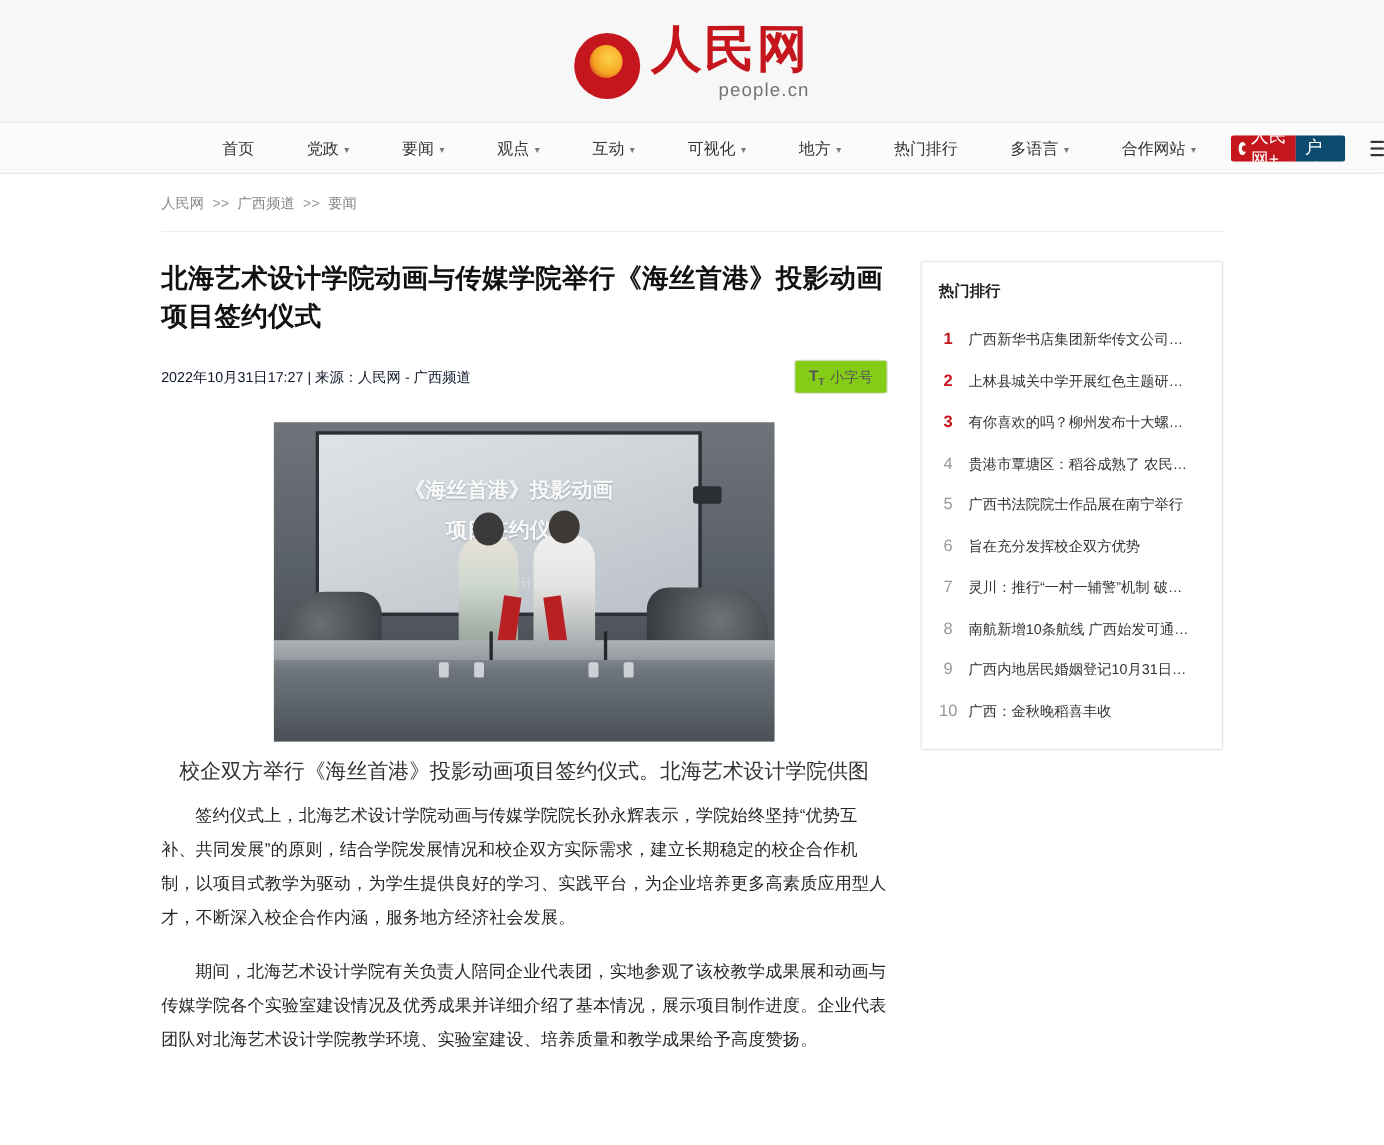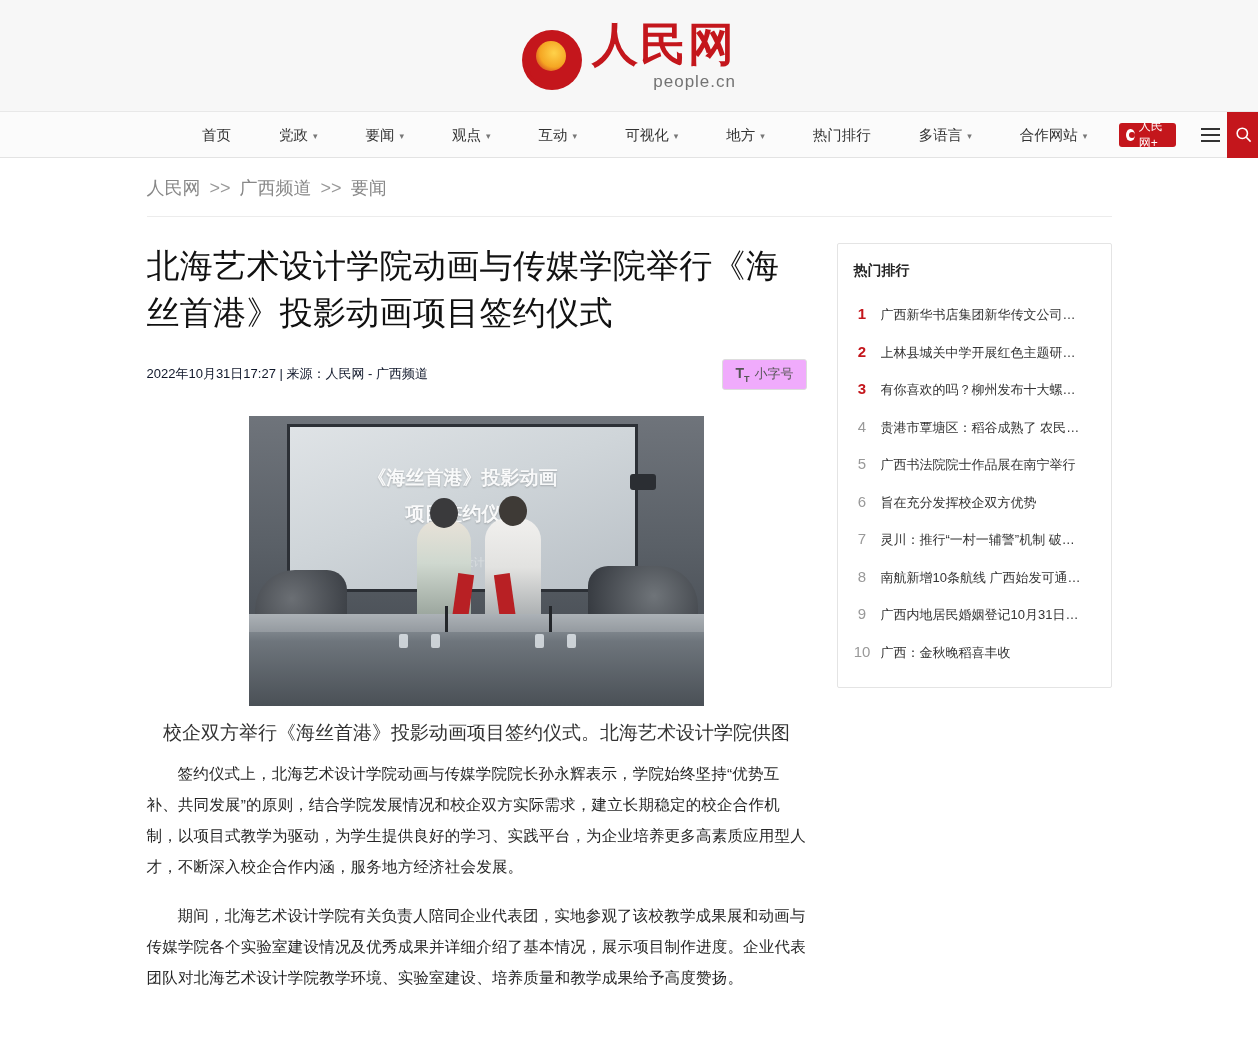--- a/index.html
+++ b/index.html
@@ -93,23 +93,22 @@
     align-items: center;
     margin-left: 16px;
     gap: 0;
   }
   .app-badge {
     display: flex;
     align-items: center;
     height: 24px;
     border-radius: 3px;
     overflow: hidden;
-    font-size: 12px;
+    font-size: 16px;
     margin-right: 18px;
-    flex-direction: column;
   }
   .app-badge .left {
     background: #c4161c;
     color: #fff;
     padding: 0 7px;
     height: 24px;
     display: flex;
     align-items: center;
     gap: 4px;
   }
@@ -160,41 +159,41 @@
     width: 6px; height: 6px; border-radius: 50%;
     border: 1.5px solid #555;
   }
 
   
   .crumb-wrap {
     width: 965px;
     margin: 0 auto;
     padding: 18px 0 16px 0;
     border-bottom: 1px solid #ececec;
-    font-size: 18px;
+    font-size: 13px;
     color: #888;
   }
   .crumb-wrap a { color: #888; text-decoration: none; }
   .crumb-sep { margin: 0 4px; color: #999; }
 
   
   .page {
     width: 965px;
     margin: 0 auto;
     display: flex;
     gap: 30px;
     padding-top: 26px;
   }
   .article { width: 660px; }
   .aside { width: 275px; }
 
   .headline {
-    font-size: 33px;
+    font-size: 24px;
     line-height: 1.42;
-    font-weight: normal;
+    font-weight: bold;
     color: #111;
     margin: 0 0 22px 0;
     letter-spacing: 0.3px;
   }
   .meta-row {
     display: flex;
     align-items: center;
     justify-content: space-between;
     margin-bottom: 26px;
   }
@@ -205,21 +204,21 @@
   .fontsize-btn {
     display: flex;
     align-items: center;
     gap: 5px;
     border: 1px solid #ddd;
     border-radius: 3px;
     padding: 5px 12px;
     font-size: 13px;
     color: #555;
     cursor: pointer;
-    background: #f0abfc;
+    background: #84cc16;
   }
   .fontsize-btn .tt {
     font-weight: bold;
     font-size: 14px;
   }
   .fontsize-btn .tt sub { font-size: 9px; }
 
   .para {
     font-size: 15.5px;
     line-height: 2.0;

